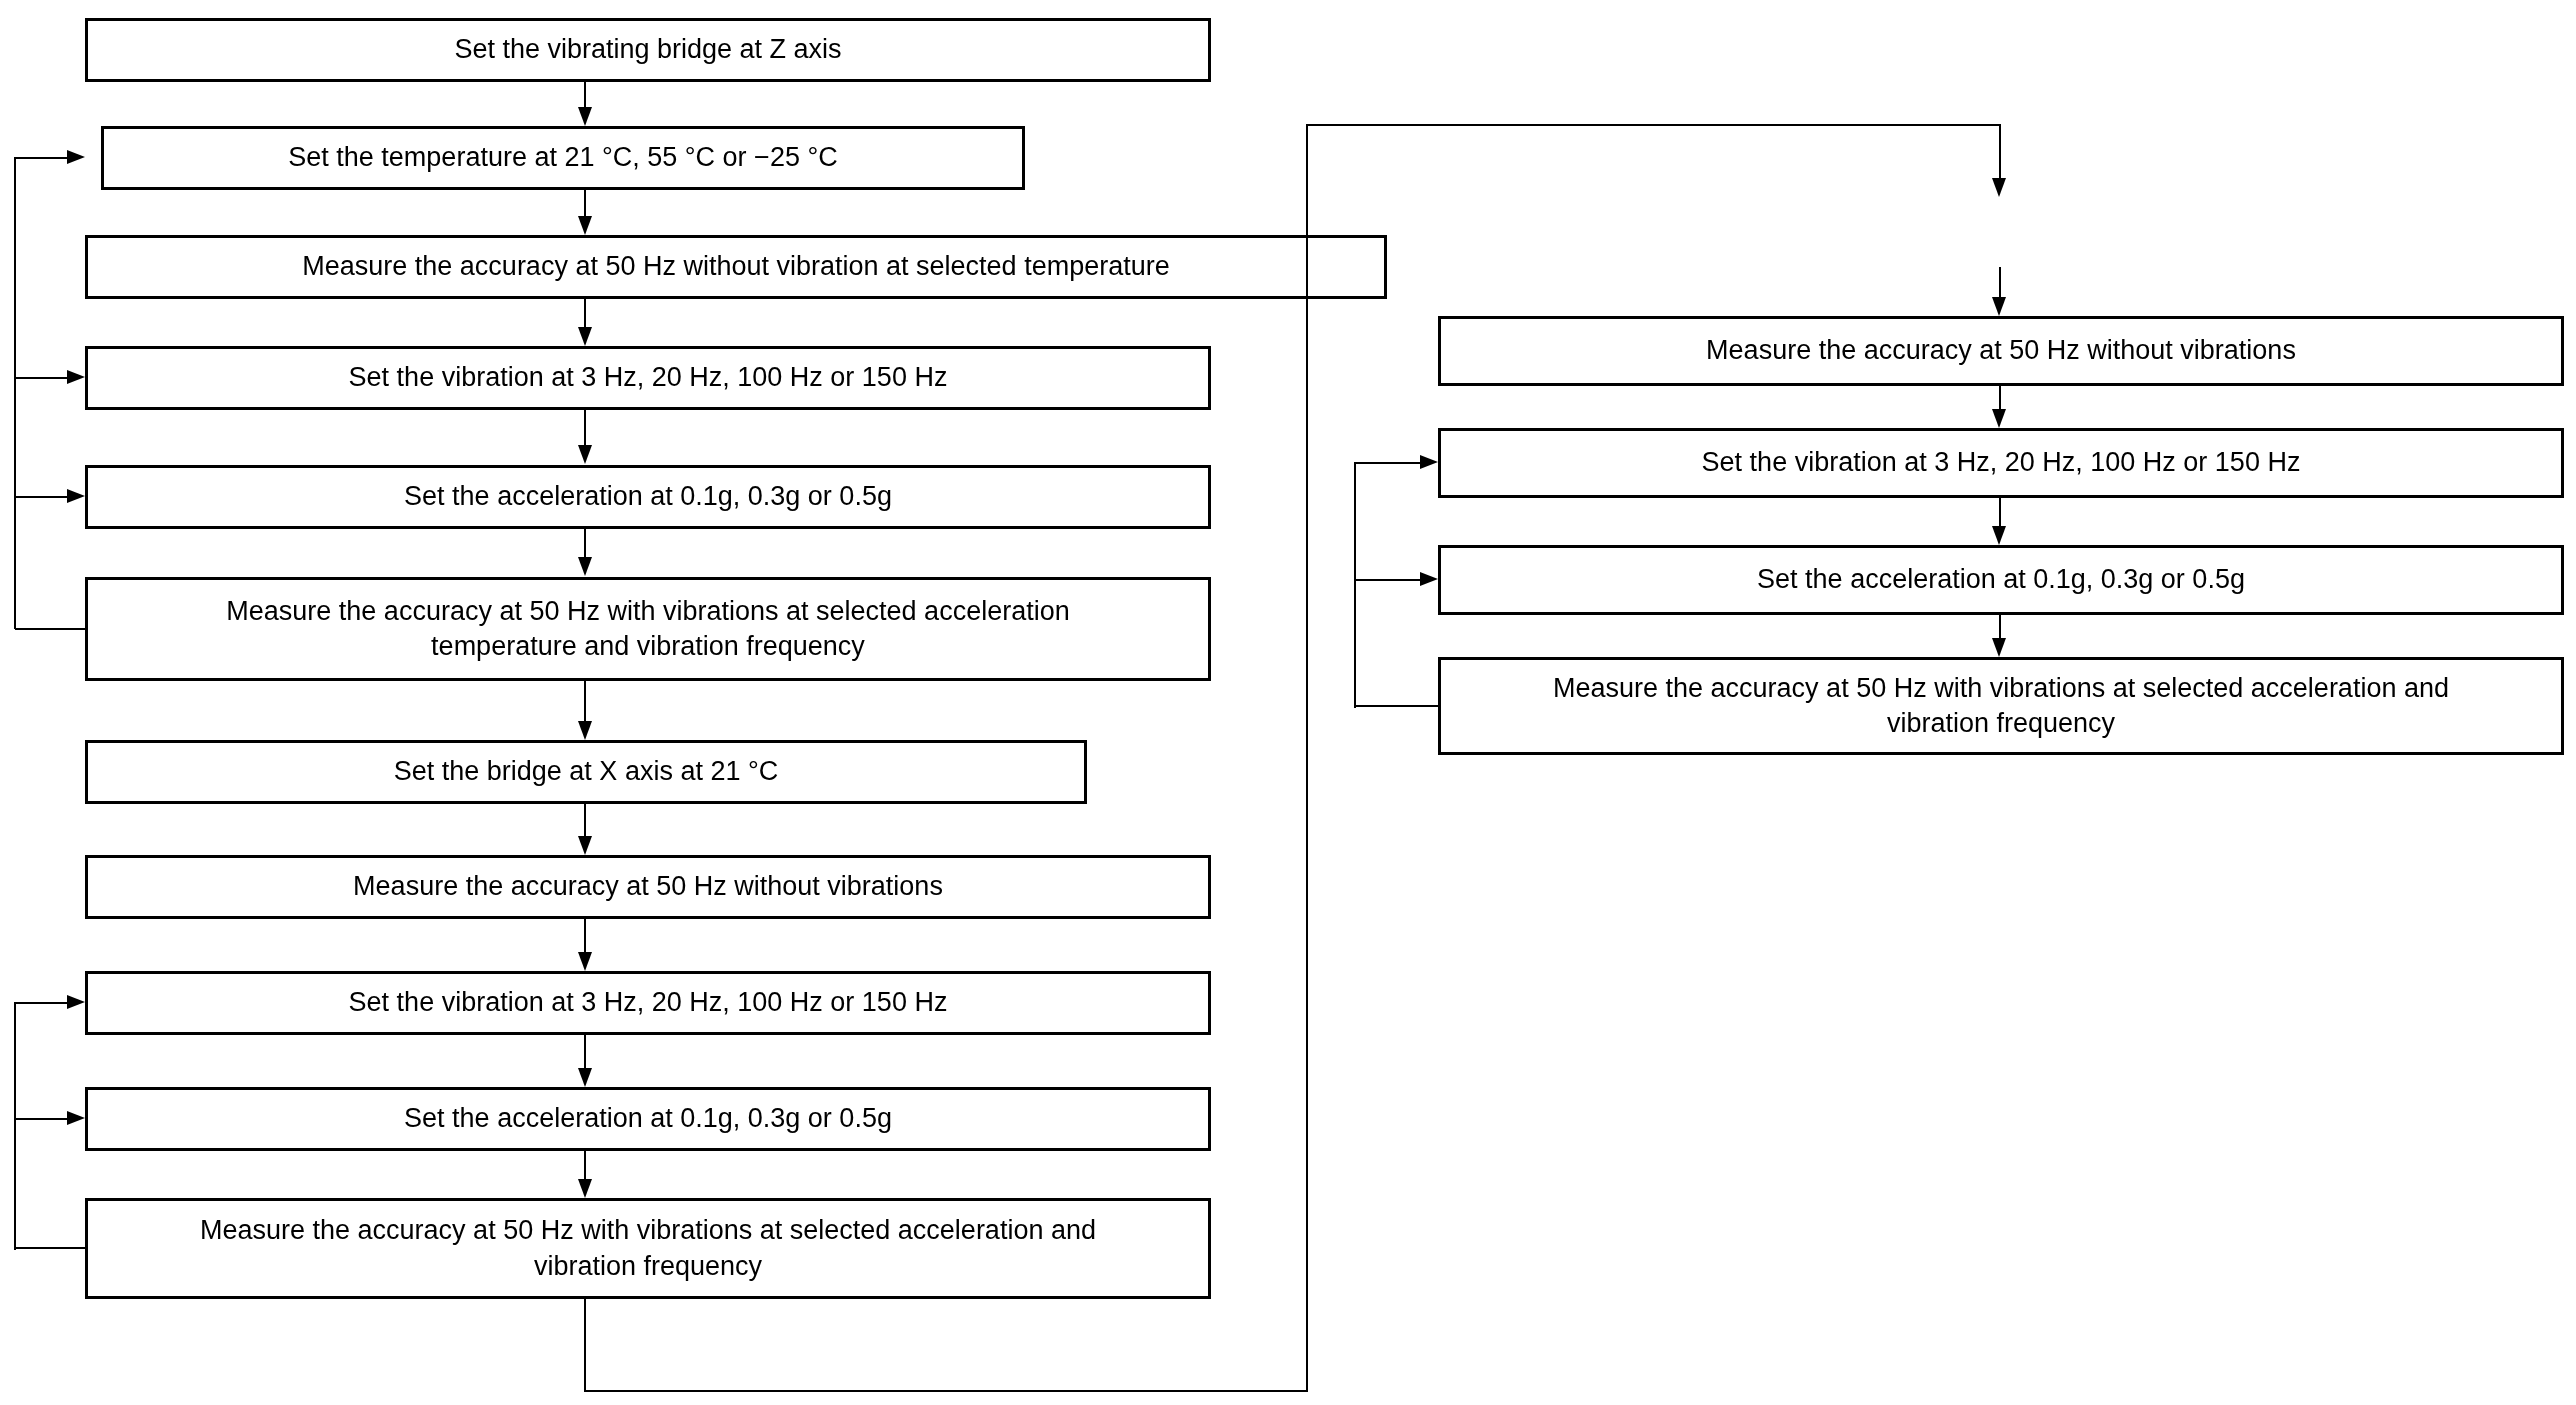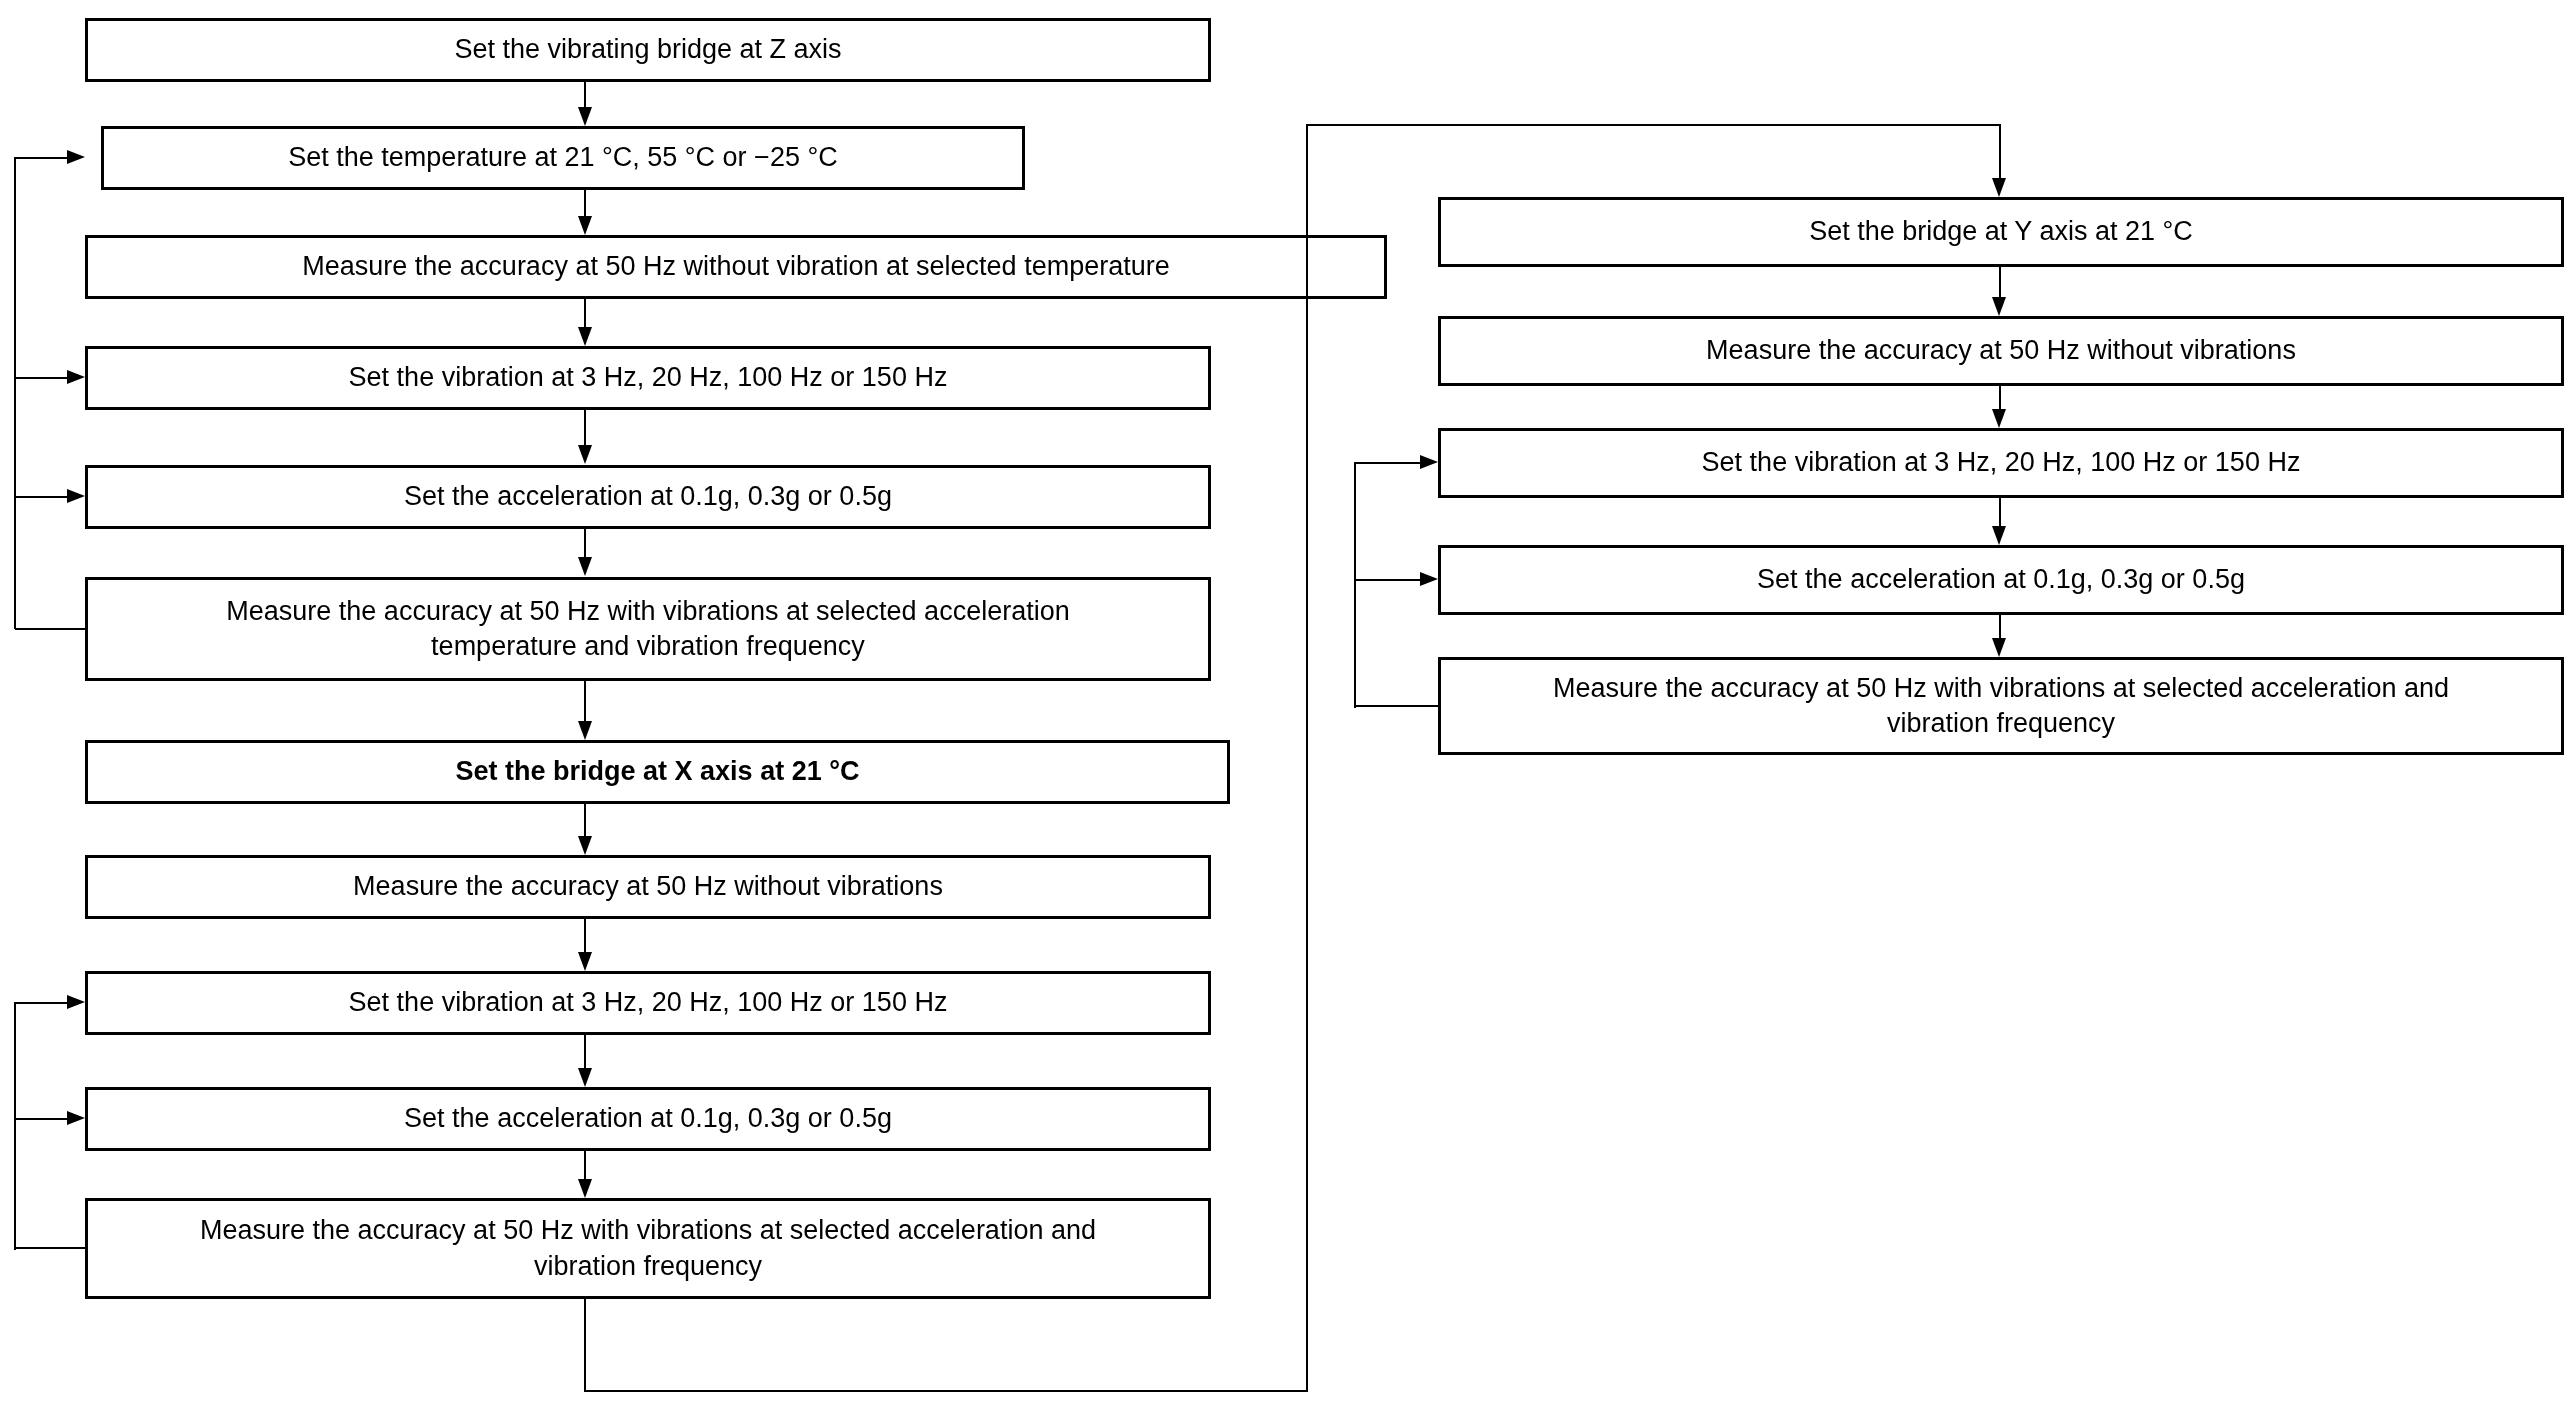--- a/index.html
+++ b/index.html
@@ -56,28 +56,27 @@
 
 <div class="canvas">
 
   <div class="node" style="left:85px; top:18px;   width:1126px; height:64px;">Set the vibrating bridge at Z axis</div>
   <div class="node" style="left:101px; top:126px;  width:924px; height:64px;">Set the temperature at 21 °C, 55 °C or −25 °C</div>
   <div class="node" style="left:85px; top:235px;  width:1302px; height:64px;">Measure the accuracy at 50 Hz without vibration at selected temperature</div>
   <div class="node" style="left:85px; top:346px;  width:1126px; height:64px;">Set the vibration at 3 Hz, 20 Hz, 100 Hz or 150 Hz</div>
   <div class="node" style="left:85px; top:465px;  width:1126px; height:64px;">Set the acceleration at 0.1g, 0.3g or 0.5g</div>
   <div class="node" style="left:85px; top:577px;  width:1126px; height:104px;">Measure the accuracy at 50 Hz with vibrations at selected acceleration
 temperature and vibration frequency</div>
-  <div class="node" style="left:85px; top:740px; width:1145px; height:64px;font-weight:bold;">Set the bridge at X axis at 21 °C</div>
+  <div class="node" style="left:85px; top:740px; width:1002px; height:64px;">Set the bridge at X axis at 21 °C</div>
   <div class="node" style="left:85px; top:855px; width:1126px; height:64px;">Measure the accuracy at 50 Hz without vibrations</div>
   <div class="node" style="left:85px; top:971px; width:1126px; height:64px;">Set the vibration at 3 Hz, 20 Hz, 100 Hz or 150 Hz</div>
   <div class="node" style="left:85px; top:1087px; width:1126px; height:64px;">Set the acceleration at 0.1g, 0.3g or 0.5g</div>
   <div class="node" style="left:85px; top:1198px; width:1126px; height:101px;">Measure the accuracy at 50 Hz with vibrations at selected acceleration and
 vibration frequency</div>
 
-  <div class="node" style="left:1438px; top:197px;  width:1126px; height:70px;">Set the bridge at Y axis at 21 °C</div>
   <div class="node" style="left:1438px; top:316px;  width:1126px; height:70px;">Measure the accuracy at 50 Hz without vibrations</div>
   <div class="node" style="left:1438px; top:428px;  width:1126px; height:70px;">Set the vibration at 3 Hz, 20 Hz, 100 Hz or 150 Hz</div>
   <div class="node" style="left:1438px; top:545px;  width:1126px; height:70px;">Set the acceleration at 0.1g, 0.3g or 0.5g</div>
   <div class="node" style="left:1438px; top:657px; width:1126px; height:98px;">Measure the accuracy at 50 Hz with vibrations at selected acceleration and
 vibration frequency</div>
 
   <div class="vl" style="left:584px; top:81px;  height:27px;"></div>
   <div class="ah-down" style="left:578px; top:107px;"></div>
 
   <div class="vl" style="left:584px; top:190px;  height:28px;"></div>

